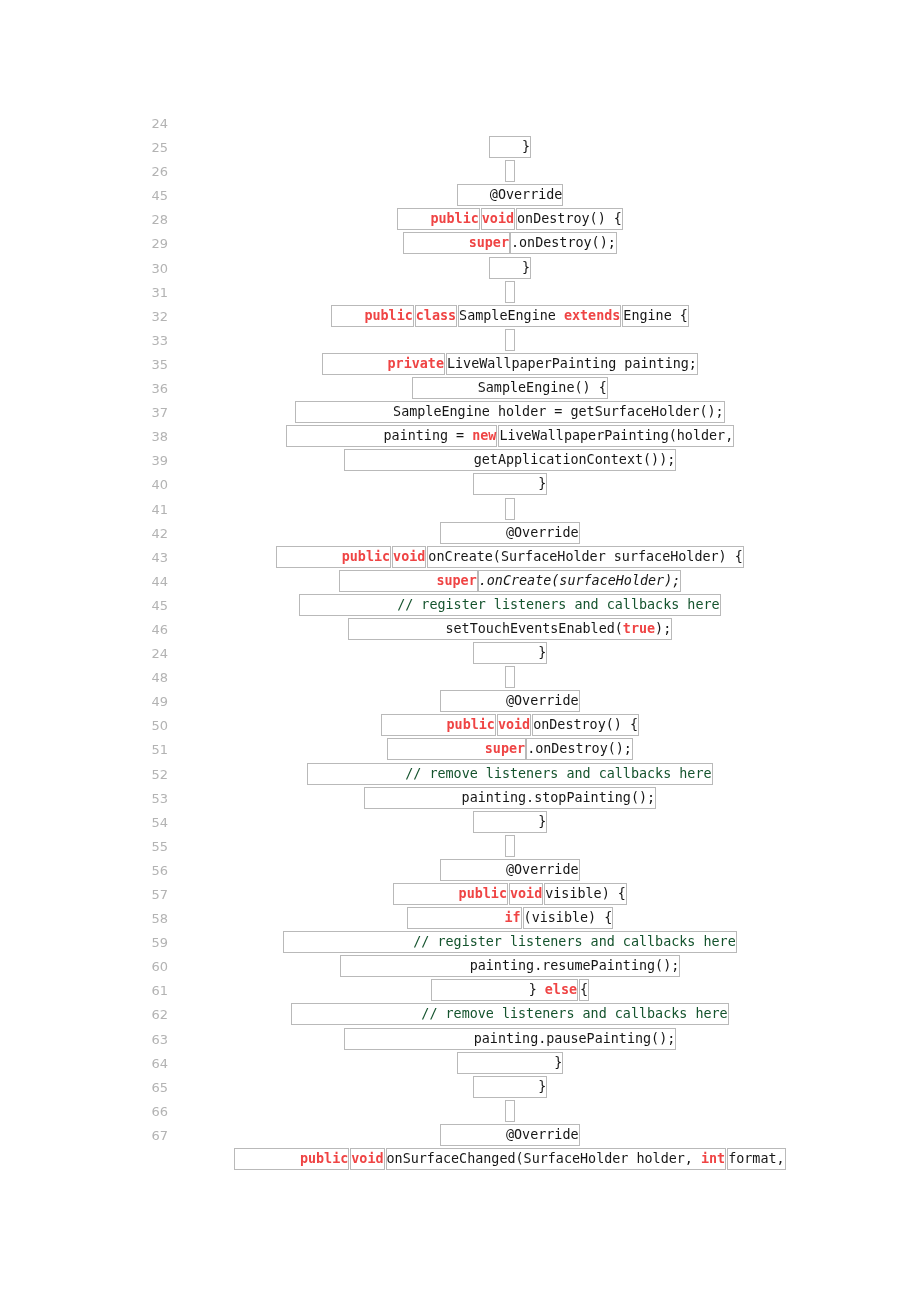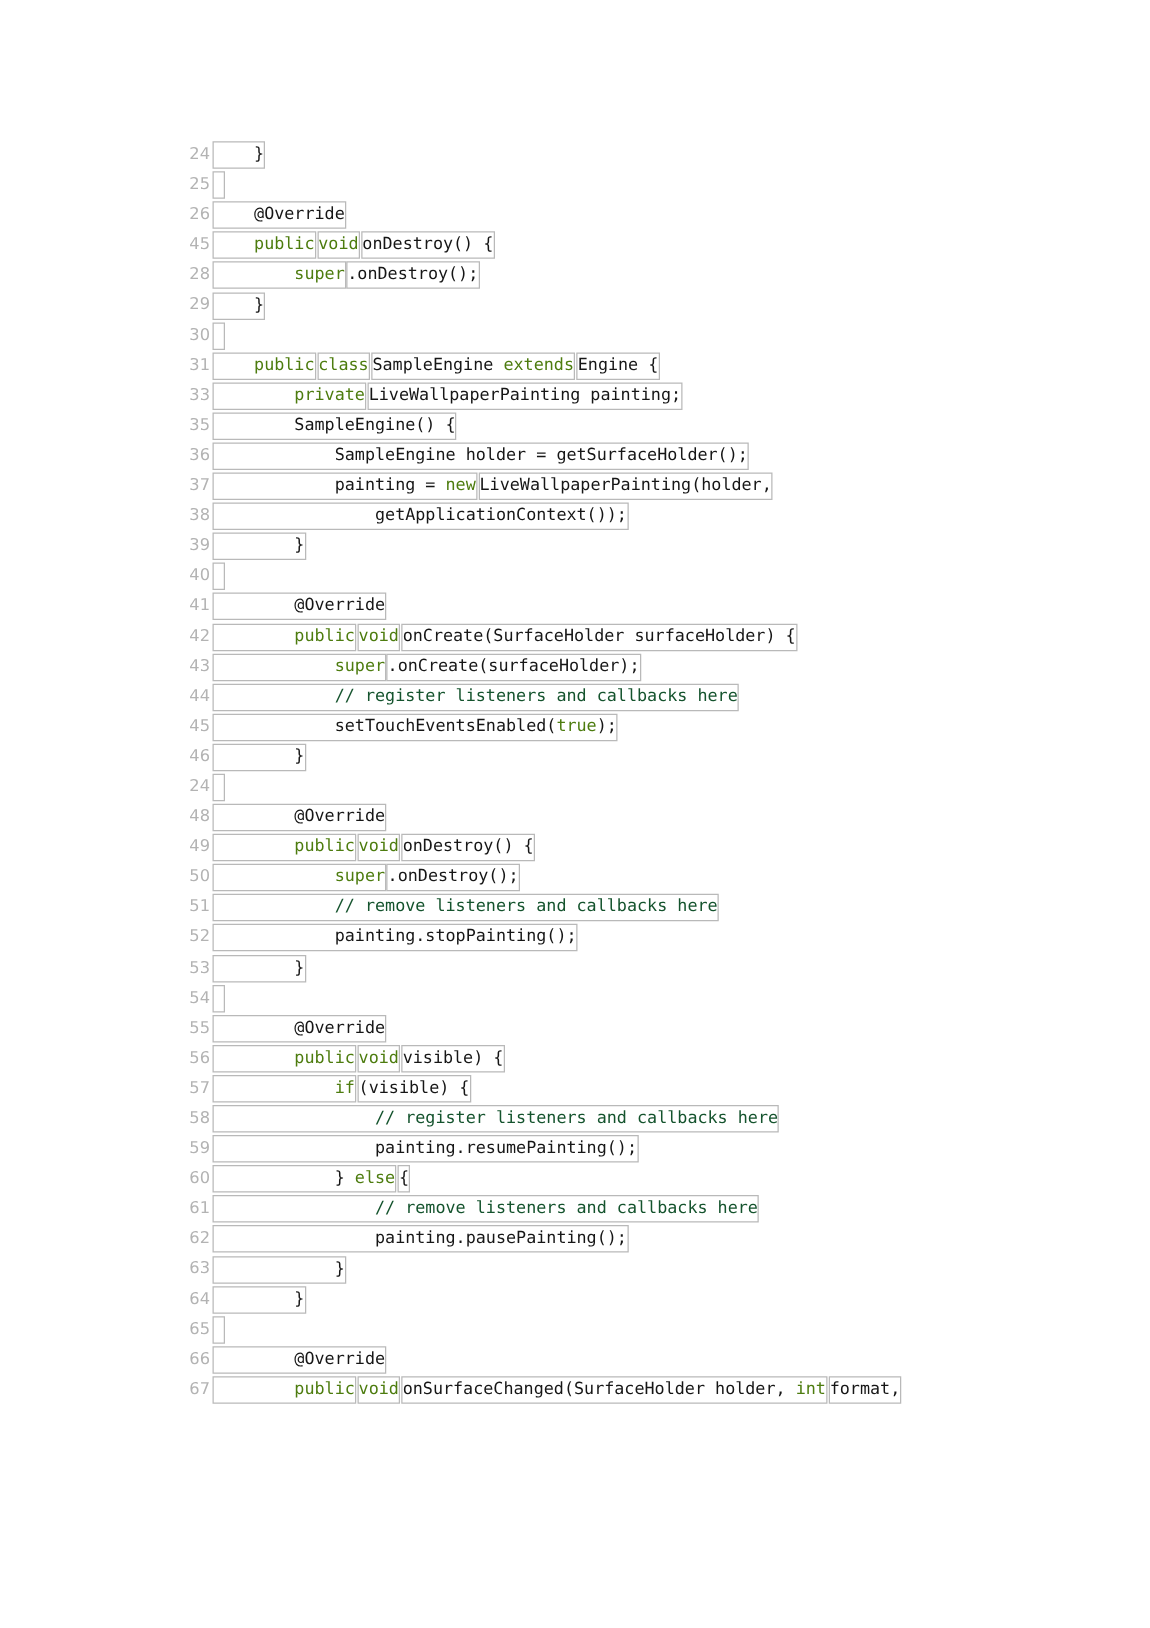--- a/index.html
+++ b/index.html
@@ -27,20 +27,21 @@
     left: 140px;
     top: 112px;
     width: 740px;
   }
   .code-line {
     display: flex;
     align-items: flex-start;
     height: 24.1px;
     line-height: 24.1px;
     white-space: pre;
+    flex-direction: column;
   }
   .line-number {
     width: 28px;
     min-width: 28px;
     text-align: right;
     padding-right: 2px;
     color: #b3b3b3;
     font-family: "DejaVu Sans", sans-serif;
     font-size: 13px;
     line-height: 24.1px;
@@ -59,48 +60,49 @@
     font-size: 13.4px;
     line-height: 20px;
     height: 22px;
     color: #161616;
     white-space: pre;
     margin-right: 1px;
     padding: 0;
     background: transparent;
   }
   .tok:last-child { margin-right: 0; }
-  .kw { color: #4d7c0f; font-weight: normal; }
+  .kw { color: #ef4444; font-weight: bold; }
   .cm { color: #14532d; }
   .pl { color: #161616; }
   .empty-tok { min-width: 10px; }
 </style>
 </head>
 <body>
 
 <div id="page">
   <div id="code-listing">
       <div class="code-line"><span class="line-number">24</span><span class="line-tokens"><span class="tok"><span class="pl">    }</span></span></span></div>
       <div class="code-line"><span class="line-number">25</span><span class="line-tokens"><span class="tok empty-tok"><span class="pl"> </span></span></span></div>
       <div class="code-line"><span class="line-number">26</span><span class="line-tokens"><span class="tok"><span class="pl">    @Override</span></span></span></div>
       <div class="code-line"><span class="line-number">45</span><span class="line-tokens"><span class="tok"><span class="kw">    public</span></span><span class="tok"><span class="kw">void</span></span><span class="tok"><span class="pl">onDestroy() {</span></span></span></div>
       <div class="code-line"><span class="line-number">28</span><span class="line-tokens"><span class="tok"><span class="kw">        super</span></span><span class="tok" style="margin-left: -1px;"><span class="pl">.onDestroy();</span></span></span></div>
       <div class="code-line"><span class="line-number">29</span><span class="line-tokens"><span class="tok"><span class="pl">    }</span></span></span></div>
       <div class="code-line"><span class="line-number">30</span><span class="line-tokens"><span class="tok empty-tok"><span class="pl"> </span></span></span></div>
       <div class="code-line"><span class="line-number">31</span><span class="line-tokens"><span class="tok"><span class="kw">    public</span></span><span class="tok"><span class="kw">class</span></span><span class="tok"><span class="pl">SampleEngine </span><span class="kw">extends</span></span><span class="tok"><span class="pl">Engine {</span></span></span></div>
+      <div class="code-line"><span class="line-number">32</span><span class="line-tokens"><span class="tok empty-tok"><span class="pl"> </span></span></span></div>
       <div class="code-line"><span class="line-number">33</span><span class="line-tokens"><span class="tok"><span class="kw">        private</span></span><span class="tok"><span class="pl">LiveWallpaperPainting painting;</span></span></span></div>
       <div class="code-line"><span class="line-number">35</span><span class="line-tokens"><span class="tok"><span class="pl">        SampleEngine() {</span></span></span></div>
       <div class="code-line"><span class="line-number">36</span><span class="line-tokens"><span class="tok"><span class="pl">            SampleEngine holder = getSurfaceHolder();</span></span></span></div>
       <div class="code-line"><span class="line-number">37</span><span class="line-tokens"><span class="tok"><span class="pl">            painting = </span><span class="kw">new</span></span><span class="tok"><span class="pl">LiveWallpaperPainting(holder,</span></span></span></div>
       <div class="code-line"><span class="line-number">38</span><span class="line-tokens"><span class="tok"><span class="pl">                getApplicationContext());</span></span></span></div>
       <div class="code-line"><span class="line-number">39</span><span class="line-tokens"><span class="tok"><span class="pl">        }</span></span></span></div>
       <div class="code-line"><span class="line-number">40</span><span class="line-tokens"><span class="tok empty-tok"><span class="pl"> </span></span></span></div>
       <div class="code-line"><span class="line-number">41</span><span class="line-tokens"><span class="tok"><span class="pl">        @Override</span></span></span></div>
       <div class="code-line"><span class="line-number">42</span><span class="line-tokens"><span class="tok"><span class="kw">        public</span></span><span class="tok"><span class="kw">void</span></span><span class="tok"><span class="pl">onCreate(SurfaceHolder surfaceHolder) {</span></span></span></div>
-      <div class="code-line"><span class="line-number">43</span><span class="line-tokens"><span class="tok"><span class="kw">            super</span></span><span class="tok" style="margin-left: -1px;"><span class="pl">.onCreate(surfaceHolder);</span></span></span></div>
+      <div class="code-line"><span class="line-number">43</span><span class="line-tokens"><span class="tok"><span class="kw">            super</span></span><span class="tok" style="margin-left: -1px; font-style: italic;"><span class="pl">.onCreate(surfaceHolder);</span></span></span></div>
       <div class="code-line"><span class="line-number">44</span><span class="line-tokens"><span class="tok"><span class="cm">            // register listeners and callbacks here</span></span></span></div>
       <div class="code-line"><span class="line-number">45</span><span class="line-tokens"><span class="tok"><span class="pl">            setTouchEventsEnabled(</span><span class="kw">true</span><span class="pl">);</span></span></span></div>
       <div class="code-line"><span class="line-number">46</span><span class="line-tokens"><span class="tok"><span class="pl">        }</span></span></span></div>
       <div class="code-line"><span class="line-number">24</span><span class="line-tokens"><span class="tok empty-tok"><span class="pl"> </span></span></span></div>
       <div class="code-line"><span class="line-number">48</span><span class="line-tokens"><span class="tok"><span class="pl">        @Override</span></span></span></div>
       <div class="code-line"><span class="line-number">49</span><span class="line-tokens"><span class="tok"><span class="kw">        public</span></span><span class="tok"><span class="kw">void</span></span><span class="tok"><span class="pl">onDestroy() {</span></span></span></div>
       <div class="code-line"><span class="line-number">50</span><span class="line-tokens"><span class="tok"><span class="kw">            super</span></span><span class="tok" style="margin-left: -1px;"><span class="pl">.onDestroy();</span></span></span></div>
       <div class="code-line"><span class="line-number">51</span><span class="line-tokens"><span class="tok"><span class="cm">            // remove listeners and callbacks here</span></span></span></div>
       <div class="code-line"><span class="line-number">52</span><span class="line-tokens"><span class="tok"><span class="pl">            painting.stopPainting();</span></span></span></div>
       <div class="code-line"><span class="line-number">53</span><span class="line-tokens"><span class="tok"><span class="pl">        }</span></span></span></div>

